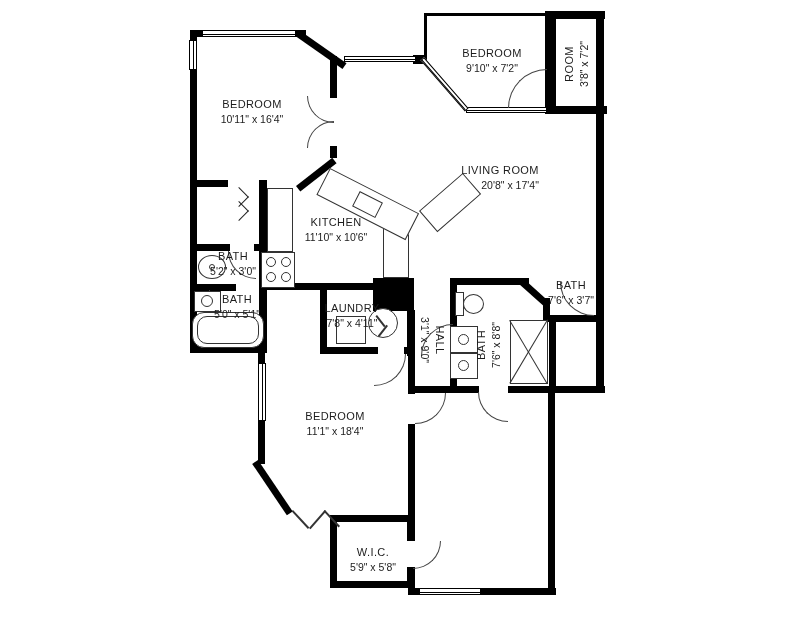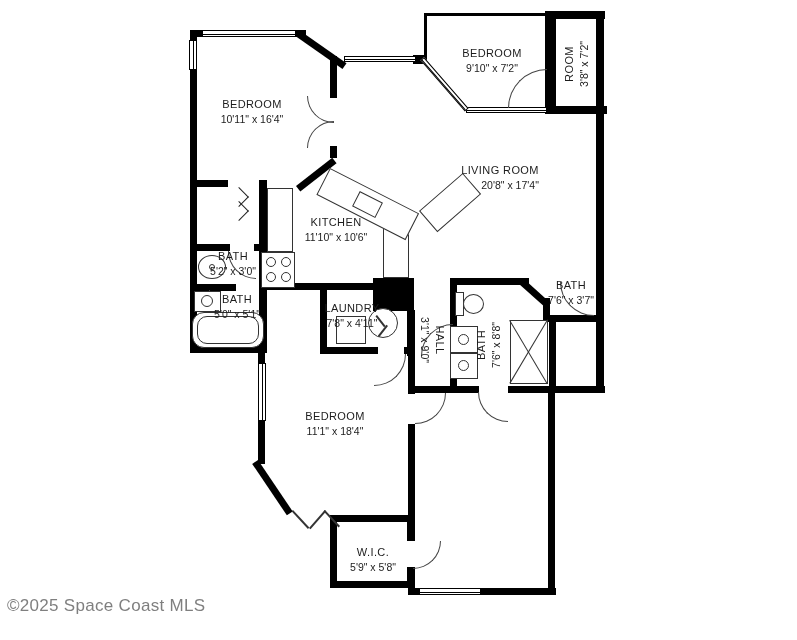--- a/index.html
+++ b/index.html
@@ -187,14 +187,13 @@
   </div>
   <div class="lbl" style="left:335px;top:424px;">
     <span class="rn">BEDROOM</span>
     <span class="rd">11'1" x 18'4"</span>
   </div>
   <div class="lbl" style="left:373px;top:560px;">
     <span class="rn">W.I.C.</span>
     <span class="rd">5'9" x 5'8"</span>
   </div>
 
-  <div class="copy">©2025 Space Coast MLS</div>
 </div>
 
 </body></html>

